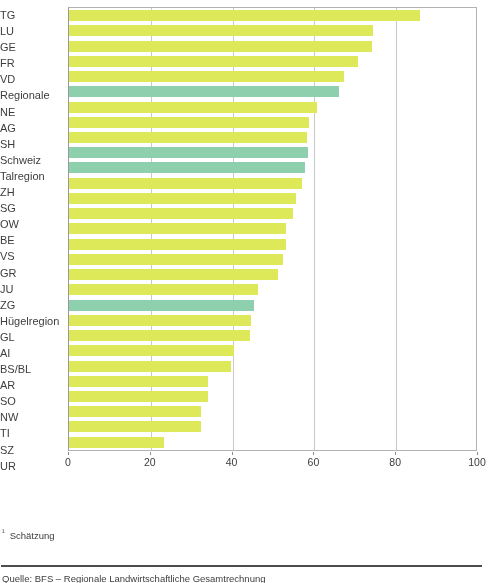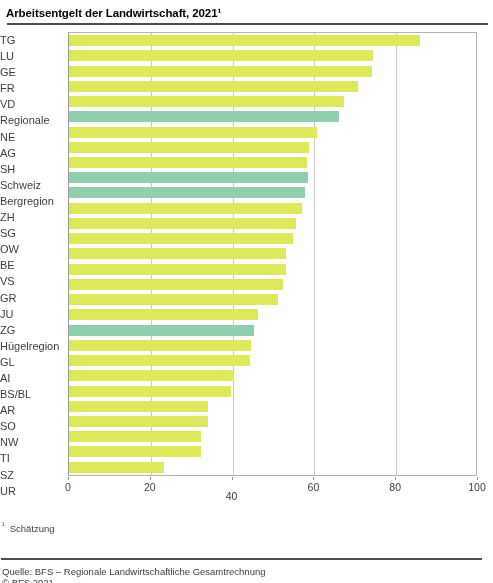--- a/index.html
+++ b/index.html
@@ -184,39 +184,35 @@
     color: #3d3d3d;
     white-space: nowrap;
     flex-direction: column;
   }
 </style>
 </head>
 <body>
 
 <div class="page">
 
-  <div class="title-block">
-    <div class="chart-title">Arbeitsentgelt der Landwirtschaft, 2021¹</div>
-    <div class="title-rule"></div>
-  </div>
 
   <div class="chart-wrap">
 
     <div class="ylabels">
         <div class="ylabel">TG</div>
         <div class="ylabel">LU</div>
         <div class="ylabel">GE</div>
         <div class="ylabel">FR</div>
         <div class="ylabel">VD</div>
         <div class="ylabel">Regionale</div>
         <div class="ylabel">NE</div>
         <div class="ylabel">AG</div>
         <div class="ylabel">SH</div>
         <div class="ylabel">Schweiz</div>
-        <div class="ylabel">Bergregion</div>
+        <div class="ylabel">Talregion</div>
         <div class="ylabel">ZH</div>
         <div class="ylabel">SG</div>
         <div class="ylabel">OW</div>
         <div class="ylabel">BE</div>
         <div class="ylabel">VS</div>
         <div class="ylabel">GR</div>
         <div class="ylabel">JU</div>
         <div class="ylabel">ZG</div>
         <div class="ylabel">Hügelregion</div>
         <div class="ylabel">GL</div>
@@ -327,21 +323,21 @@
           </div>
         </div>
     </div>
 
     <div class="xticks">
         <div class="xtick-mark" style="left: 0px;"></div>
         <div class="xtick" style="left: 0px;">0</div>
         <div class="xtick-mark" style="left: 81.8px;"></div>
         <div class="xtick" style="left: 81.8px;">20</div>
         <div class="xtick-mark" style="left: 163.6px;"></div>
-        <div class="xtick" style="left: 163.6px; margin-top: 9px;">40</div>
+        <div class="xtick" style="left: 163.6px;">40</div>
         <div class="xtick-mark" style="left: 245.4px;"></div>
         <div class="xtick" style="left: 245.4px;">60</div>
         <div class="xtick-mark" style="left: 327.2px;"></div>
         <div class="xtick" style="left: 327.2px;">80</div>
         <div class="xtick-mark" style="left: 409px;"></div>
         <div class="xtick" style="left: 409px;">100</div>
       </div>
 
   </div>
 

